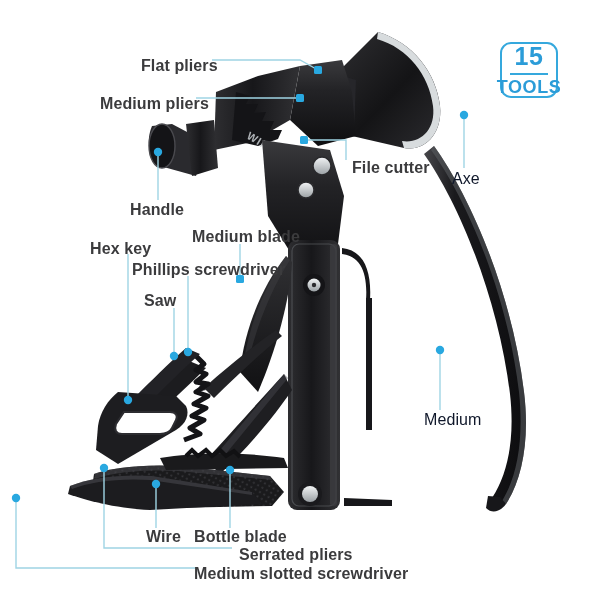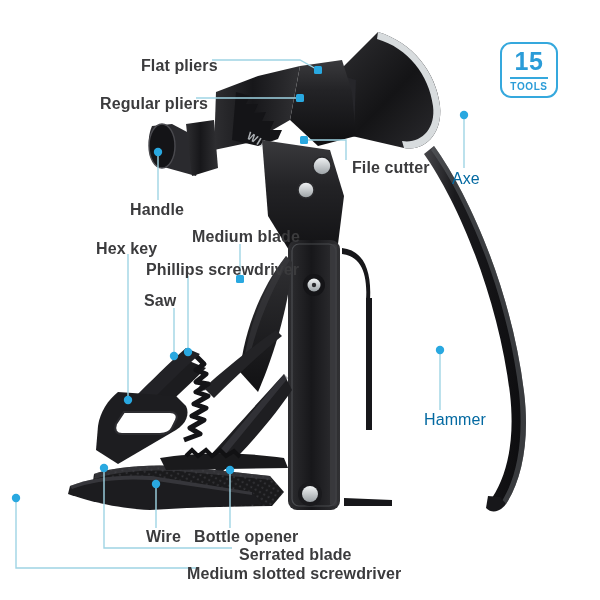--- a/index.html
+++ b/index.html
@@ -3,29 +3,29 @@
 <meta charset="utf-8">
 <style>
   html,body{margin:0;padding:0;background:#fff;}
   body{width:600px;height:600px;overflow:hidden;
        font-family:"Liberation Sans","DejaVu Sans",sans-serif;}
   #stage{position:relative;width:600px;height:600px;background:#ffffff;}
   #art{position:absolute;left:0;top:0;width:600px;height:600px;}
   #overlay{position:absolute;left:0;top:0;width:600px;height:600px;}
   .lbl{position:absolute;color:#3b3b3d;font-size:16px;font-weight:600;
        white-space:nowrap;letter-spacing:.1px;line-height:1;}
-  .lbl.thin{font-weight:500;color:#0369a1;}
+  .lbl.thin{font-weight:500;color:#0f172a;}
   
   #badge{position:absolute;left:500px;top:42px;width:58px;height:56px;
          border:2.5px solid #35a8dd;border-radius:11px;box-sizing:border-box;
-         display:flex;flex-direction:column;align-items:center;justify-content:center;}
+         display:flex;flex-direction:column;align-items:center;justify-content:space-between;}
   #badge .num{color:#2b9cd8;font-size:25px;font-weight:700;line-height:1;
               letter-spacing:.5px;margin-bottom:1px;}
   #badge .rule{width:38px;height:2px;background:#35a8dd;margin:2px 0 3px;}
-  #badge .tools{color:#2b9cd8;font-size:10px;font-weight:700;letter-spacing:.6px;line-height:1;}
+  #badge .tools{color:#2b9cd8;font-size:18px;font-weight:700;letter-spacing:.6px;line-height:1;}
 </style>
 </head>
 <body>
 
 <div id="stage">
 
   <svg id="art" viewBox="0 0 600 600">
     <defs>
       <linearGradient id="gBody" x1="0" y1="0" x2="0" y2="1">
         <stop offset="0" stop-color="#3a3a3d"></stop>
@@ -197,33 +197,33 @@
       <circle cx="174" cy="356" r="4.2"></circle>
       <circle cx="440" cy="350" r="4.2"></circle>
       <circle cx="156" cy="484" r="4.2"></circle>
       <circle cx="230" cy="470" r="4.2"></circle>
       <circle cx="104" cy="468" r="4.2"></circle>
       <circle cx="16" cy="498" r="4.2"></circle>
     </g>
   </svg>
 
   <div class="lbl" style="left:141px;top:58px">Flat pliers</div>
-  <div class="lbl" style="left:100px;top:96px">Regular pliers</div>
+  <div class="lbl" style="left:100px;top:96px">Medium pliers</div>
   <div class="lbl" style="left:352px;top:160px">File cutter</div>
   <div class="lbl thin" style="left:452px;top:171px">Axe</div>
   <div class="lbl" style="left:130px;top:202px">Handle</div>
-  <div class="lbl" style="left:96px;top:241px">Hex key</div>
+  <div class="lbl" style="left:90px;top:241px">Hex key</div>
   <div class="lbl" style="left:192px;top:229px">Medium blade</div>
-  <div class="lbl" style="left:146px;top:262px">Phillips screwdriver</div>
+  <div class="lbl" style="left:132px;top:262px">Phillips screwdriver</div>
   <div class="lbl" style="left:144px;top:293px">Saw</div>
-  <div class="lbl thin" style="left:424px;top:412px">Hammer</div>
+  <div class="lbl thin" style="left:424px;top:412px">Medium</div>
   <div class="lbl" style="left:146px;top:529px">Wire</div>
-  <div class="lbl" style="left:194px;top:529px">Bottle opener</div>
-  <div class="lbl" style="left:239px;top:547px">Serrated blade</div>
-  <div class="lbl" style="left:187px;top:566px">Medium slotted screwdriver</div>
+  <div class="lbl" style="left:194px;top:529px">Bottle blade</div>
+  <div class="lbl" style="left:239px;top:547px">Serrated pliers</div>
+  <div class="lbl" style="left:194px;top:566px">Medium slotted screwdriver</div>
 
   <div id="badge">
     <div class="num">15</div>
     <div class="rule"></div>
     <div class="tools">TOOLS</div>
   </div>
 
 </div>
 
 </body></html>

